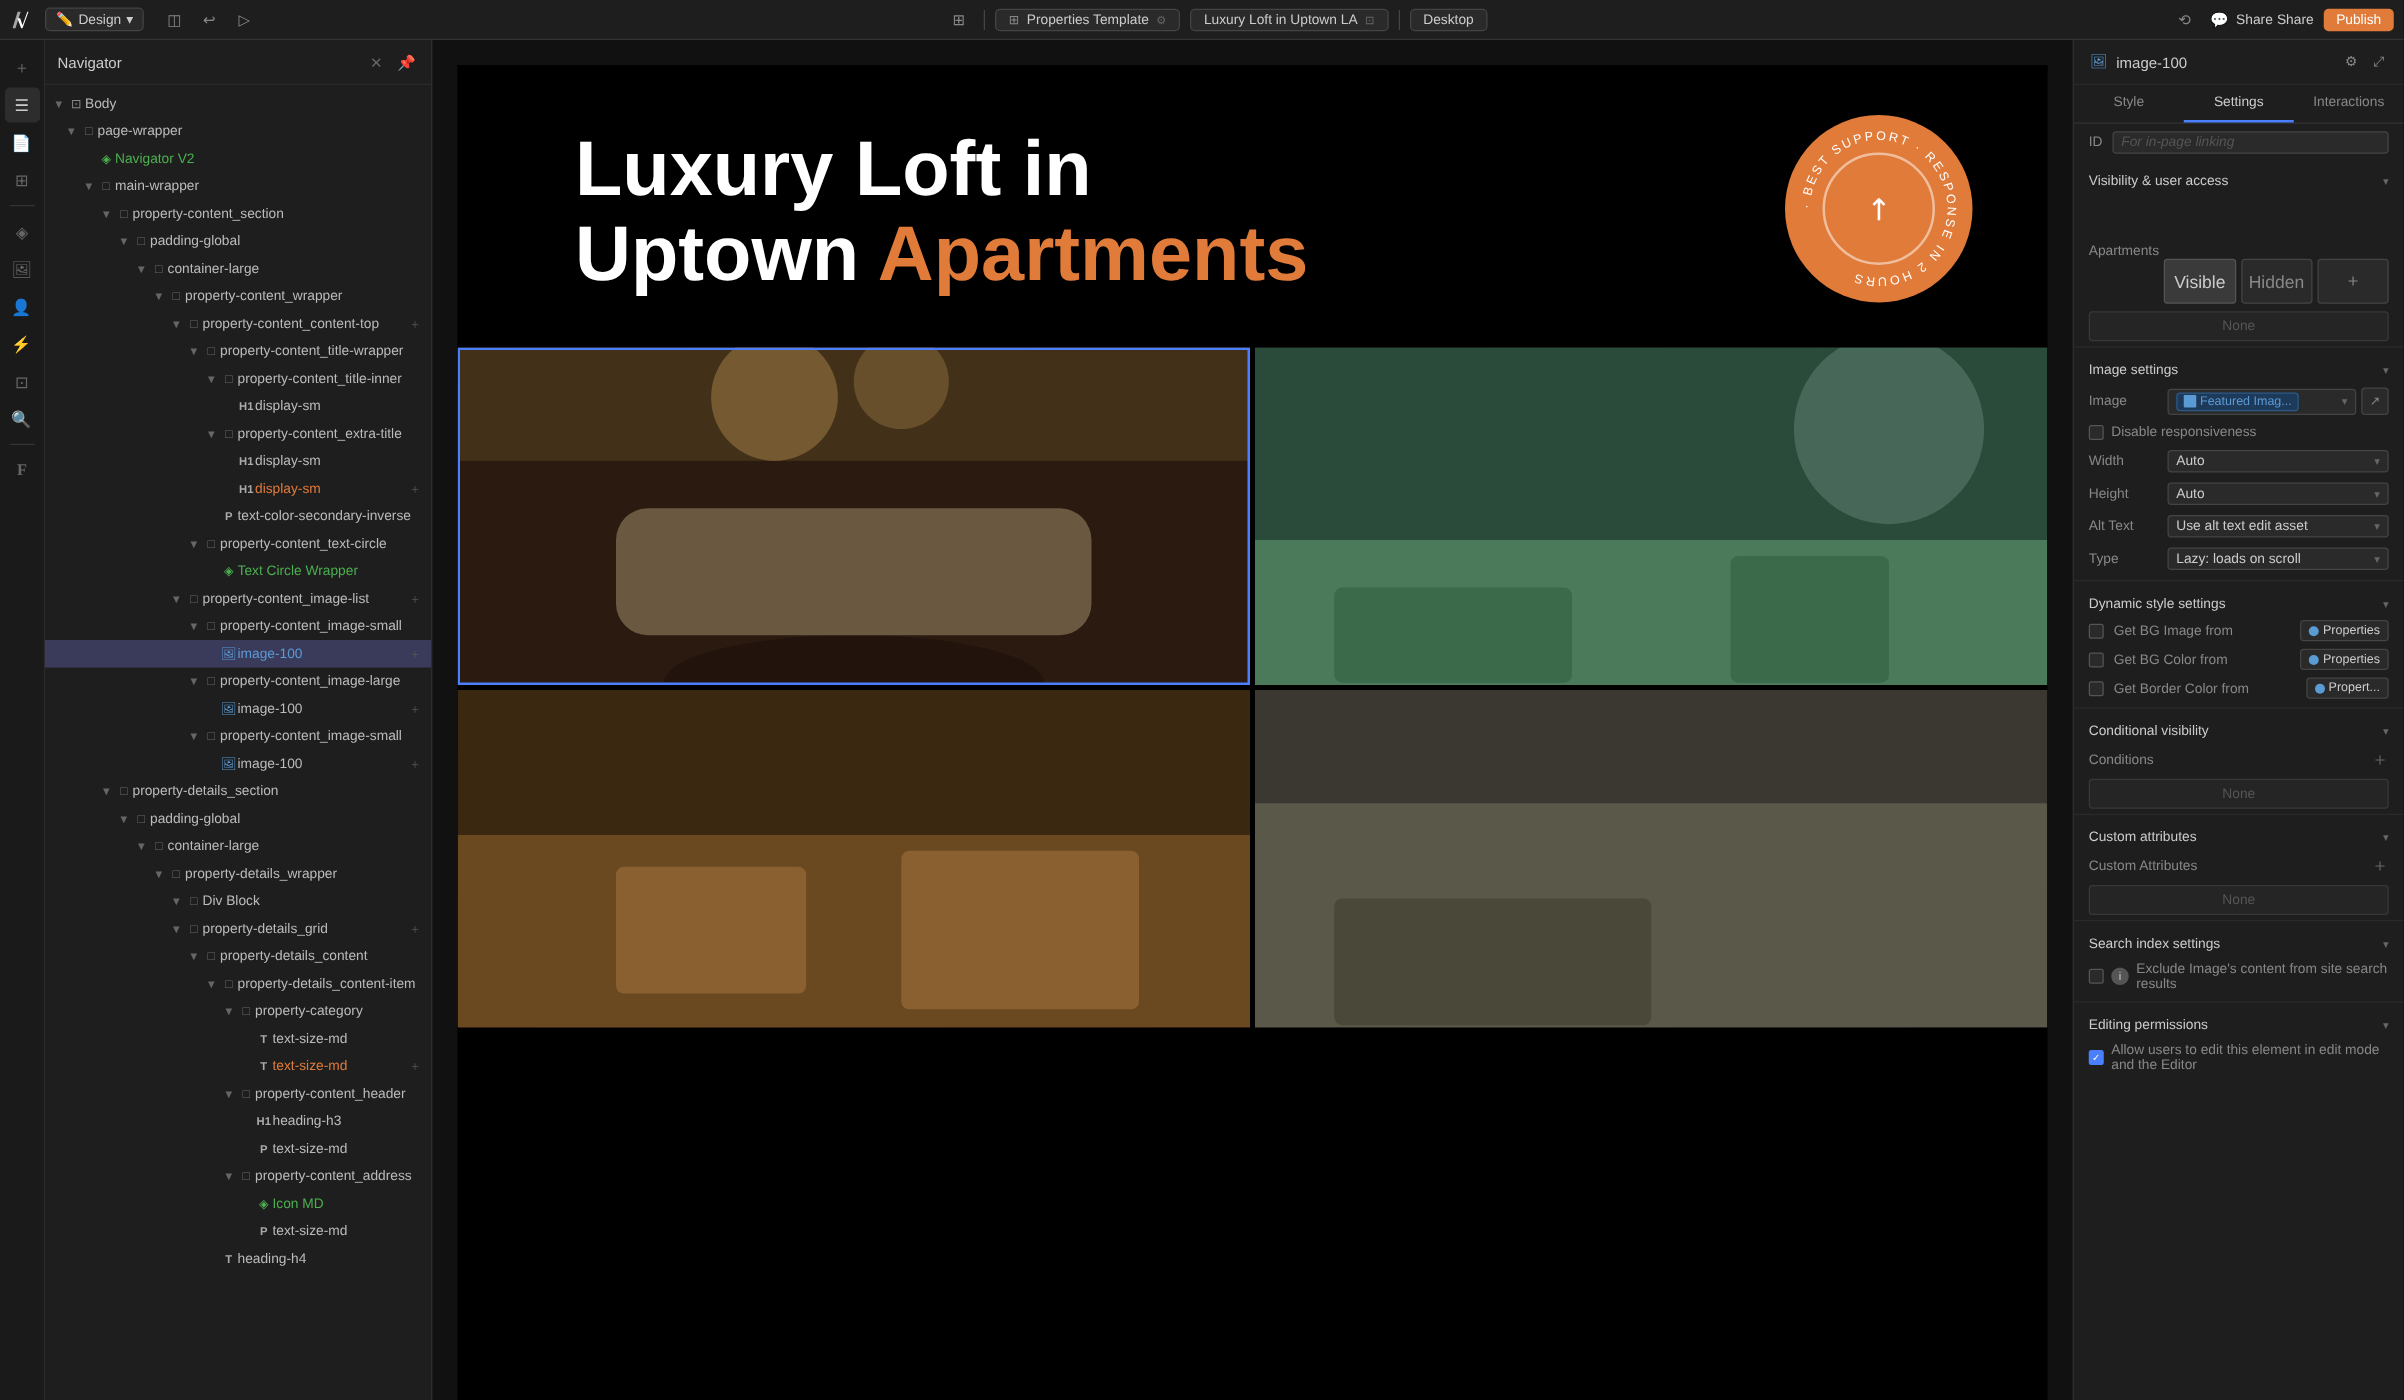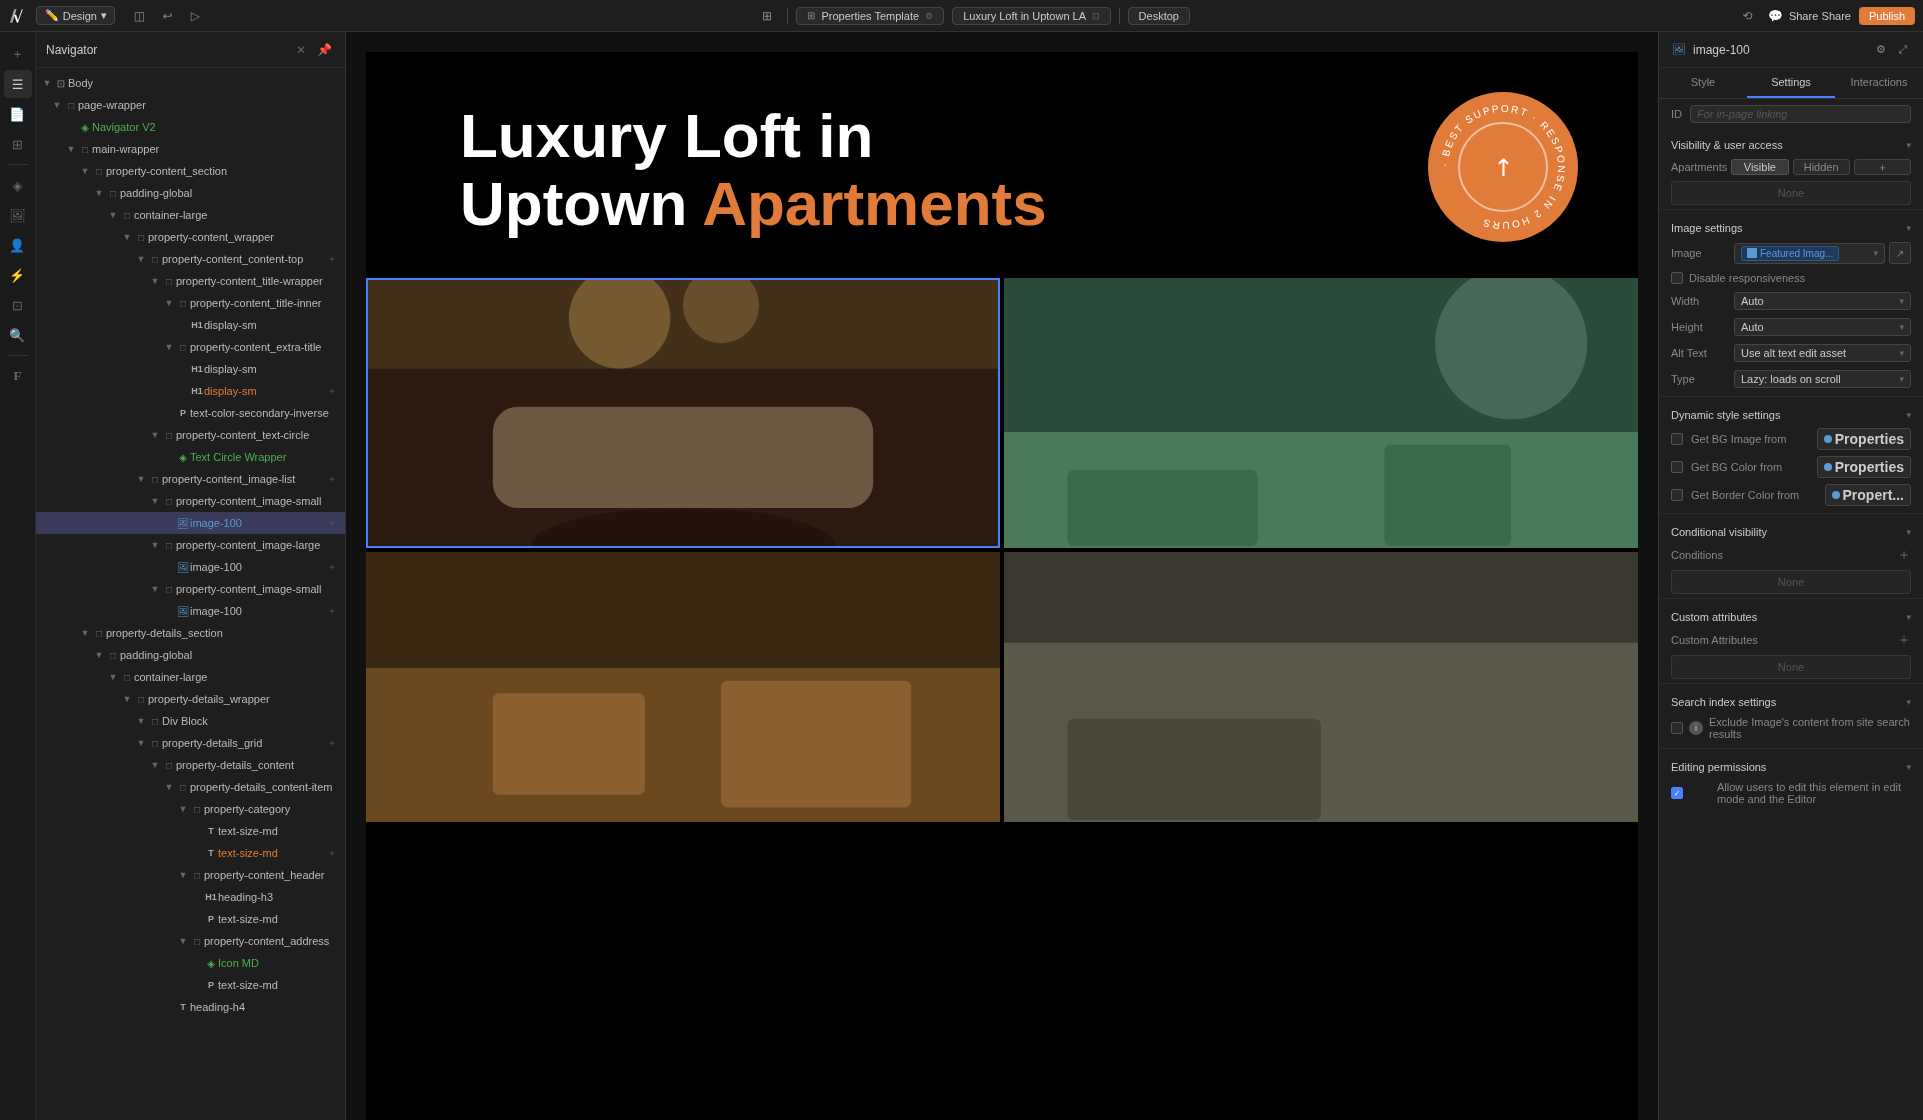--- a/index.html
+++ b/index.html
@@ -77,54 +77,54 @@
     .right-panel-body::-webkit-scrollbar { width: 4px; }
     .right-panel-body::-webkit-scrollbar-thumb { background: #444; border-radius: 2px; }
     .panel-label { font-size: 11px; color: #888; flex-shrink: 0; }
 
     .section-header { display: flex; align-items: center; justify-content: space-between; padding: 8px 12px 4px; margin-top: 4px; }
     .section-title { font-size: 11px; color: #ccc; font-weight: 500; }
     .section-add { color: #666; font-size: 14px; cursor: pointer; }
     .section-divider { height: 1px; background: #2a2a2a; margin: 4px 0; }
 
     .visibility-row { display: flex; align-items: center; padding: 4px 12px; gap: 4px; }
-    .vis-btn { flex: 1; height: 16px; background: #2a2a2a; border: 1px solid #444; border-radius: 3px; font-size: 11px; color: #888; display: flex; align-items: center; justify-content: center; cursor: pointer; }
+    .vis-btn { flex: 1; height: 36px; background: #2a2a2a; border: 1px solid #444; border-radius: 3px; font-size: 14px; color: #888; display: flex; align-items: center; justify-content: center; cursor: pointer; margin-top: 48px; }
     .vis-btn.active { background: #3a3a3a; color: #ccc; border-color: #555; }
 
     .image-setting-row { display: flex; align-items: center; padding: 4px 12px; gap: 8px; }
     .img-label { font-size: 11px; color: #888; width: 55px; flex-shrink: 0; }
     .img-select-wrap { flex: 1; display: flex; align-items: center; gap: 4px; }
     .img-select { flex: 1; background: #2a2a2a; border: 1px solid #444; border-radius: 3px; padding: 2px 6px; font-size: 11px; color: #ccc; display: flex; align-items: center; justify-content: space-between; }
     .img-icon-btn { width: 22px; height: 22px; background: #2a2a2a; border: 1px solid #444; border-radius: 3px; display: flex; align-items: center; justify-content: center; color: #888; font-size: 10px; cursor: pointer; }
     .checkbox-row { display: flex; align-items: center; padding: 4px 12px; gap: 6px; }
     .checkbox { width: 12px; height: 12px; border: 1px solid #555; border-radius: 2px; background: #2a2a2a; flex-shrink: 0; }
     .checkbox-label { font-size: 11px; color: #888; }
 
     .dyn-setting-row { display: flex; align-items: center; padding: 3px 12px; gap: 8px; }
     .dyn-checkbox { width: 12px; height: 12px; border: 1px solid #555; border-radius: 2px; background: #2a2a2a; flex-shrink: 0; }
     .dyn-label { font-size: 11px; color: #888; flex: 1; }
-    .dyn-select { background: #2a2a2a; border: 1px solid #444; border-radius: 3px; padding: 2px 6px; font-size: 14px; color: #ccc; display: flex; align-items: center; gap: 3px; font-weight: bold; }
+    .dyn-select { background: #2a2a2a; border: 1px solid #444; border-radius: 3px; padding: 2px 6px; font-size: 10px; color: #ccc; display: flex; align-items: center; gap: 3px; }
 
     .none-pill { margin: 2px 12px 4px; background: #252525; border: 1px solid #383838; border-radius: 3px; height: 24px; display: flex; align-items: center; justify-content: center; font-size: 11px; color: #555; }
 
     .conditions-row { display: flex; align-items: center; padding: 4px 12px; gap: 8px; }
     .cond-label { font-size: 11px; color: #888; }
 
     .custom-attr-row { display: flex; align-items: center; padding: 4px 12px; gap: 8px; }
     .custom-attr-label { font-size: 11px; color: #888; }
 
     .search-index-row { display: flex; align-items: center; padding: 4px 12px; gap: 6px; }
     .si-checkbox { width: 12px; height: 12px; border: 1px solid #555; border-radius: 2px; background: #2a2a2a; flex-shrink: 0; display: flex; align-items: center; justify-content: center; }
     .si-icon { width: 14px; height: 14px; background: #555; border-radius: 50%; display: flex; align-items: center; justify-content: center; flex-shrink: 0; color: #ccc; font-size: 9px; }
     .si-label { font-size: 11px; color: #888; }
 
     .editing-perm-row { display: flex; align-items: center; padding: 4px 12px; gap: 6px; }
     .ep-check { width: 12px; height: 12px; border: 1px solid #4a7fff; border-radius: 2px; background: #4a7fff; flex-shrink: 0; display: flex; align-items: center; justify-content: center; }
     .ep-check::after { content: '✓'; color: white; font-size: 8px; }
-    .ep-label { font-size: 11px; color: #888; margin-left: 28px; }
+    .ep-label { font-size: 11px; color: #888; }
 
     
     .left-iconbar { width: 36px; background: #1a1a1a; border-right: 1px solid #2a2a2a; display: flex; flex-direction: column; align-items: center; padding: 8px 0; gap: 2px; flex-shrink: 0; }
     .lb-icon { width: 28px; height: 28px; display: flex; align-items: center; justify-content: center; color: #666; cursor: pointer; border-radius: 4px; font-size: 13px; }
     .lb-icon.active { color: #ccc; background: #2d2d2d; }
     .lb-divider { width: 20px; height: 1px; background: #333; margin: 4px 0; }
 
     .featured-badge { background: #1e3a5a; border: 1px solid #2a5a8a; border-radius: 3px; padding: 1px 5px; font-size: 10px; color: #5b9bd5; display: flex; align-items: center; gap: 3px; }
     .featured-icon { width: 10px; height: 10px; background: #5b9bd5; border-radius: 1px; }
 

